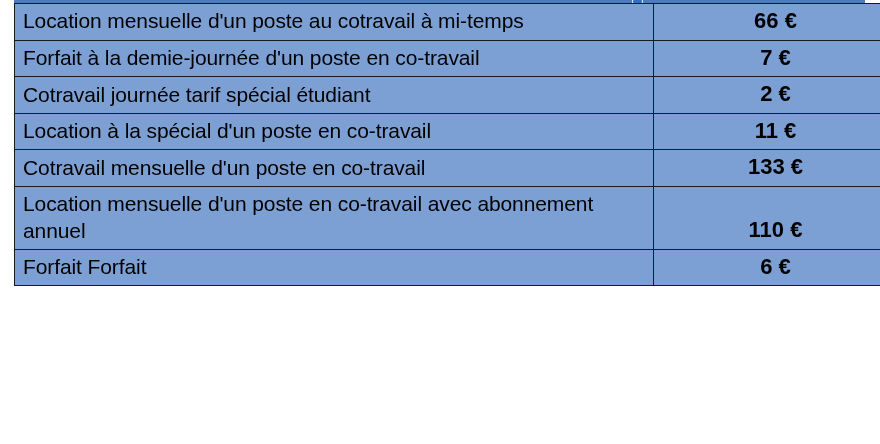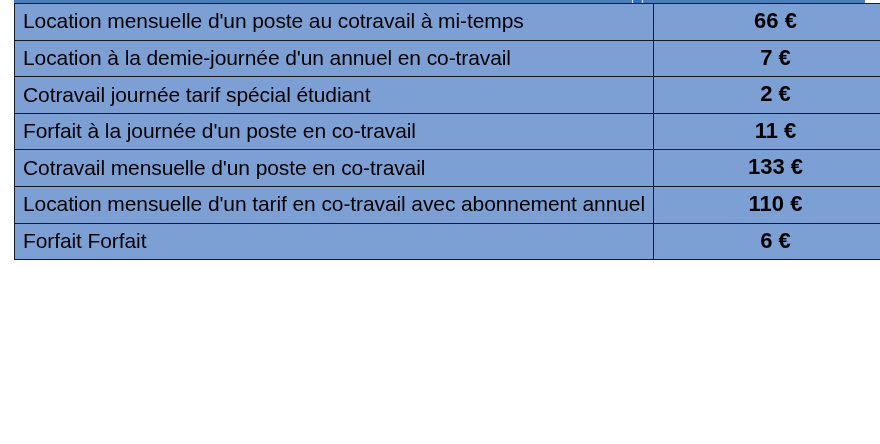--- a/index.html
+++ b/index.html
@@ -90,37 +90,37 @@
   <div class="selection-handle"></div>
 
   <div class="table-wrap">
     <table class="price-table">
       <tbody>
         <tr>
           <td class="label">Location mensuelle d'un poste au cotravail à mi-temps</td>
           <td class="price">66 €</td>
         </tr>
         <tr>
-          <td class="label">Location à la demie-journée d'un annuel en co-travail</td>
+          <td class="label">Forfait à la demie-journée d'un poste en co-travail</td>
           <td class="price">7 €</td>
         </tr>
         <tr class="single">
           <td class="label">Cotravail journée tarif spécial étudiant</td>
           <td class="price">2 €</td>
         </tr>
         <tr class="single">
-          <td class="label">Forfait à la journée d'un poste en co-travail</td>
+          <td class="label">Location à la spécial d'un poste en co-travail</td>
           <td class="price">11 €</td>
         </tr>
         <tr class="single">
           <td class="label">Cotravail mensuelle d'un poste en co-travail</td>
           <td class="price">133 €</td>
         </tr>
         <tr>
-          <td class="label">Location mensuelle d'un tarif en co-travail avec abonnement annuel</td>
+          <td class="label">Location mensuelle d'un poste en co-travail avec abonnement annuel</td>
           <td class="price">110 €</td>
         </tr>
         <tr class="single">
           <td class="label">Forfait Forfait</td>
           <td class="price">6 €</td>
         </tr>
       </tbody>
     </table>
   </div>
 

